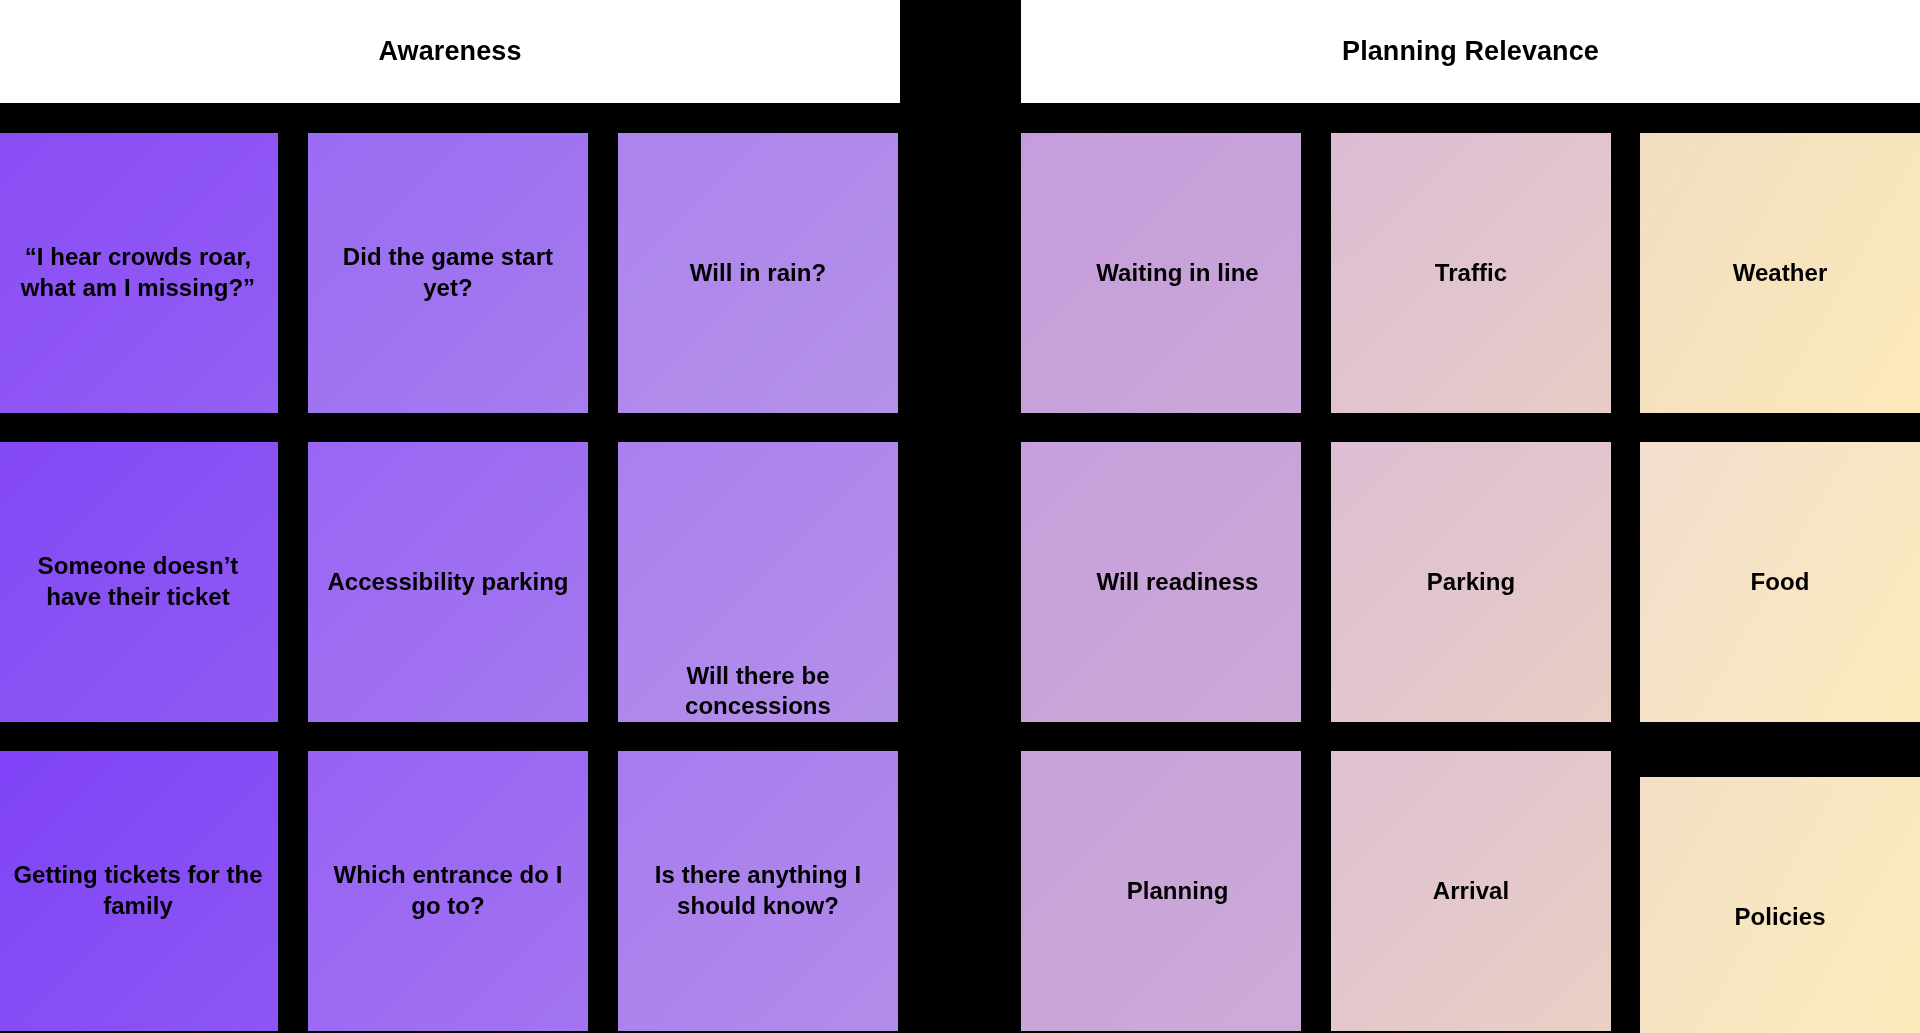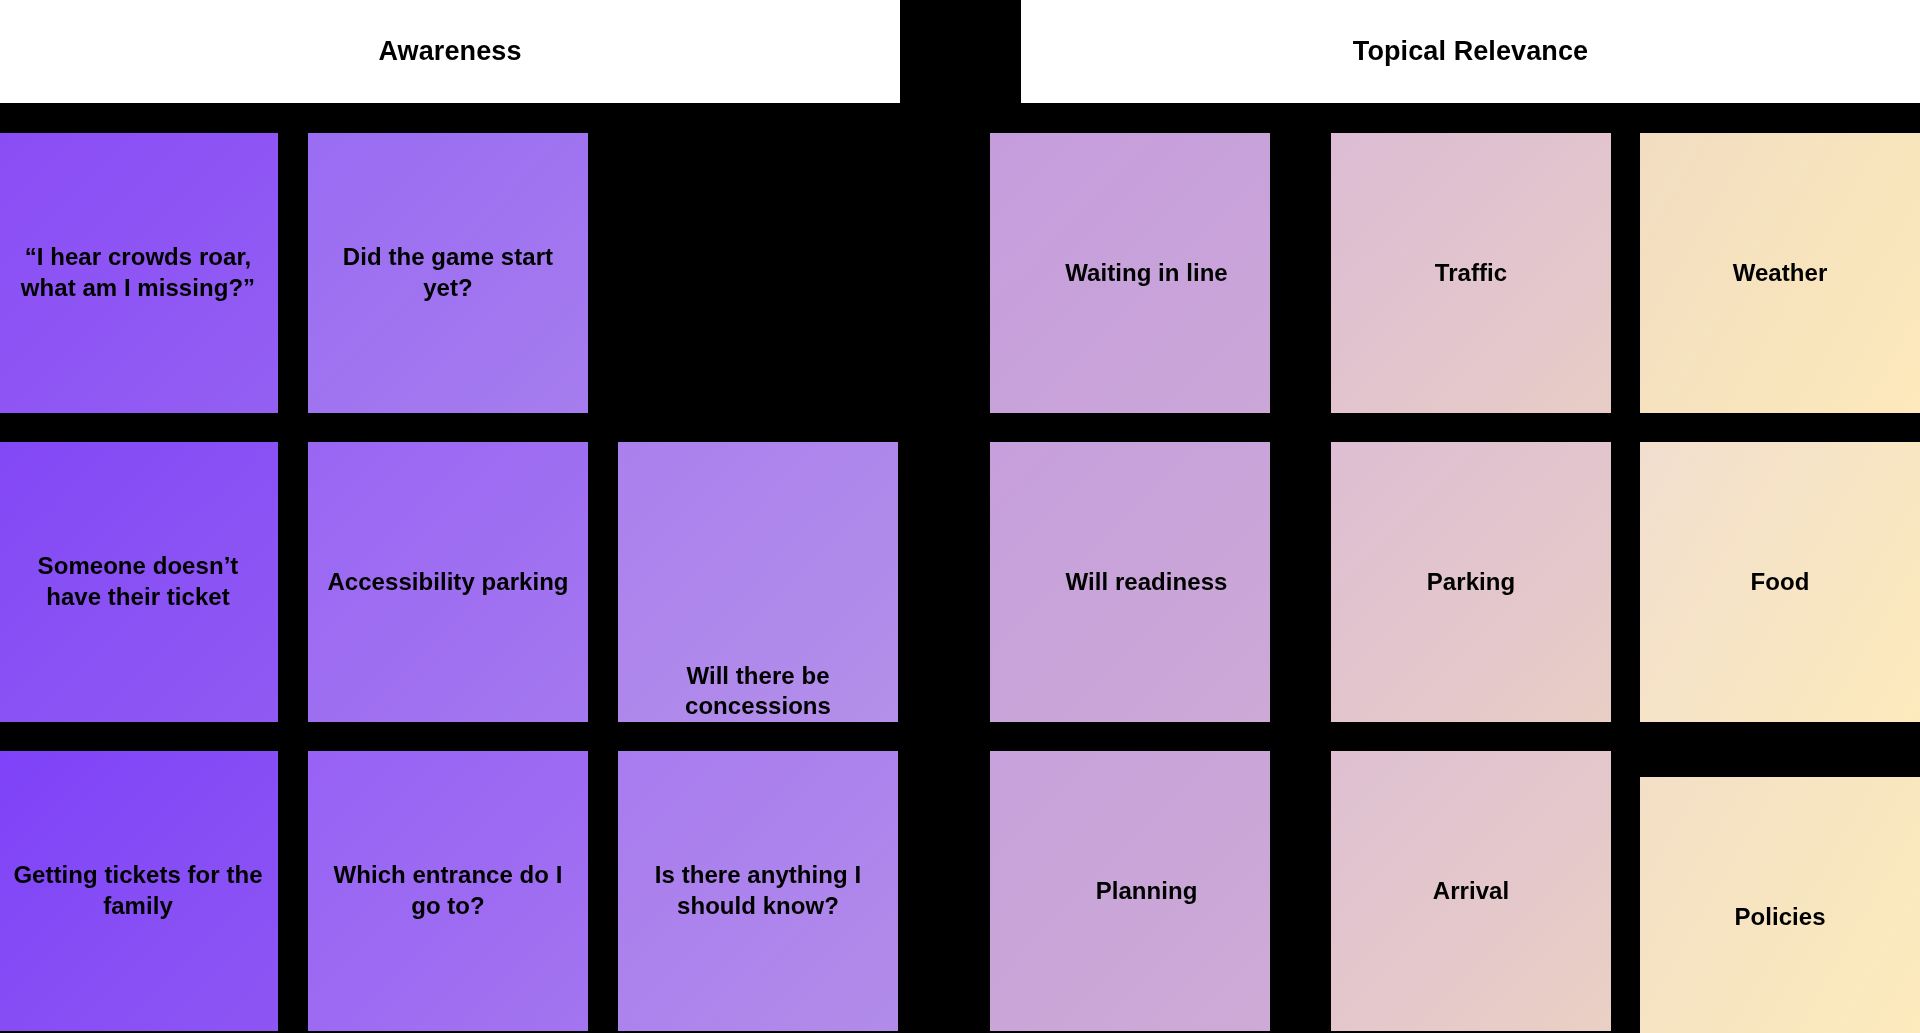--- a/index.html
+++ b/index.html
@@ -66,21 +66,21 @@
     text-align: center;
     line-height: 1.28;
     letter-spacing: 0.05px;
     word-wrap: break-word;
   }
 
   
   .c0 { left: -2px; }
   .c1 { left: 308px; }
   .c2 { left: 618px; }
-  .c3 { left: 990px; padding-left: 47px; }
+  .c3 { left: 1021px; padding-left: 47px; }
   .c4 { left: 1331px; }
   .c5 { left: 1640px; }
 
   
   .r0 { top: 133px; }
   .r1 { top: 442px; }
   .r2 { top: 751px; }
 
   
   
@@ -112,28 +112,31 @@
 </head>
 <body>
 
 <div id="board">
 
   <div class="header-bar left">
     <div class="header-title">Awareness</div>
   </div>
 
   <div class="header-bar right">
-    <div class="header-title">Topical Relevance</div>
+    <div class="header-title">Planning Relevance</div>
   </div>
 
   <div class="card c0 r0 g-c0-r0">
     <div class="card-label">“I hear crowds roar, what am I missing?”</div>
   </div>
   <div class="card c1 r0 g-c1-r0">
     <div class="card-label">Did the game start yet?</div>
+  </div>
+  <div class="card c2 r0 g-c2-r0">
+    <div class="card-label">Will in rain?</div>
   </div>
 
   <div class="card c0 r1 g-c0-r1">
     <div class="card-label">Someone doesn’t have their ticket</div>
   </div>
   <div class="card c1 r1 g-c1-r1">
     <div class="card-label">Accessibility parking</div>
   </div>
   <div class="card c2 r1 g-c2-r1">
     <div class="card-label">Will there be concessions</div>

